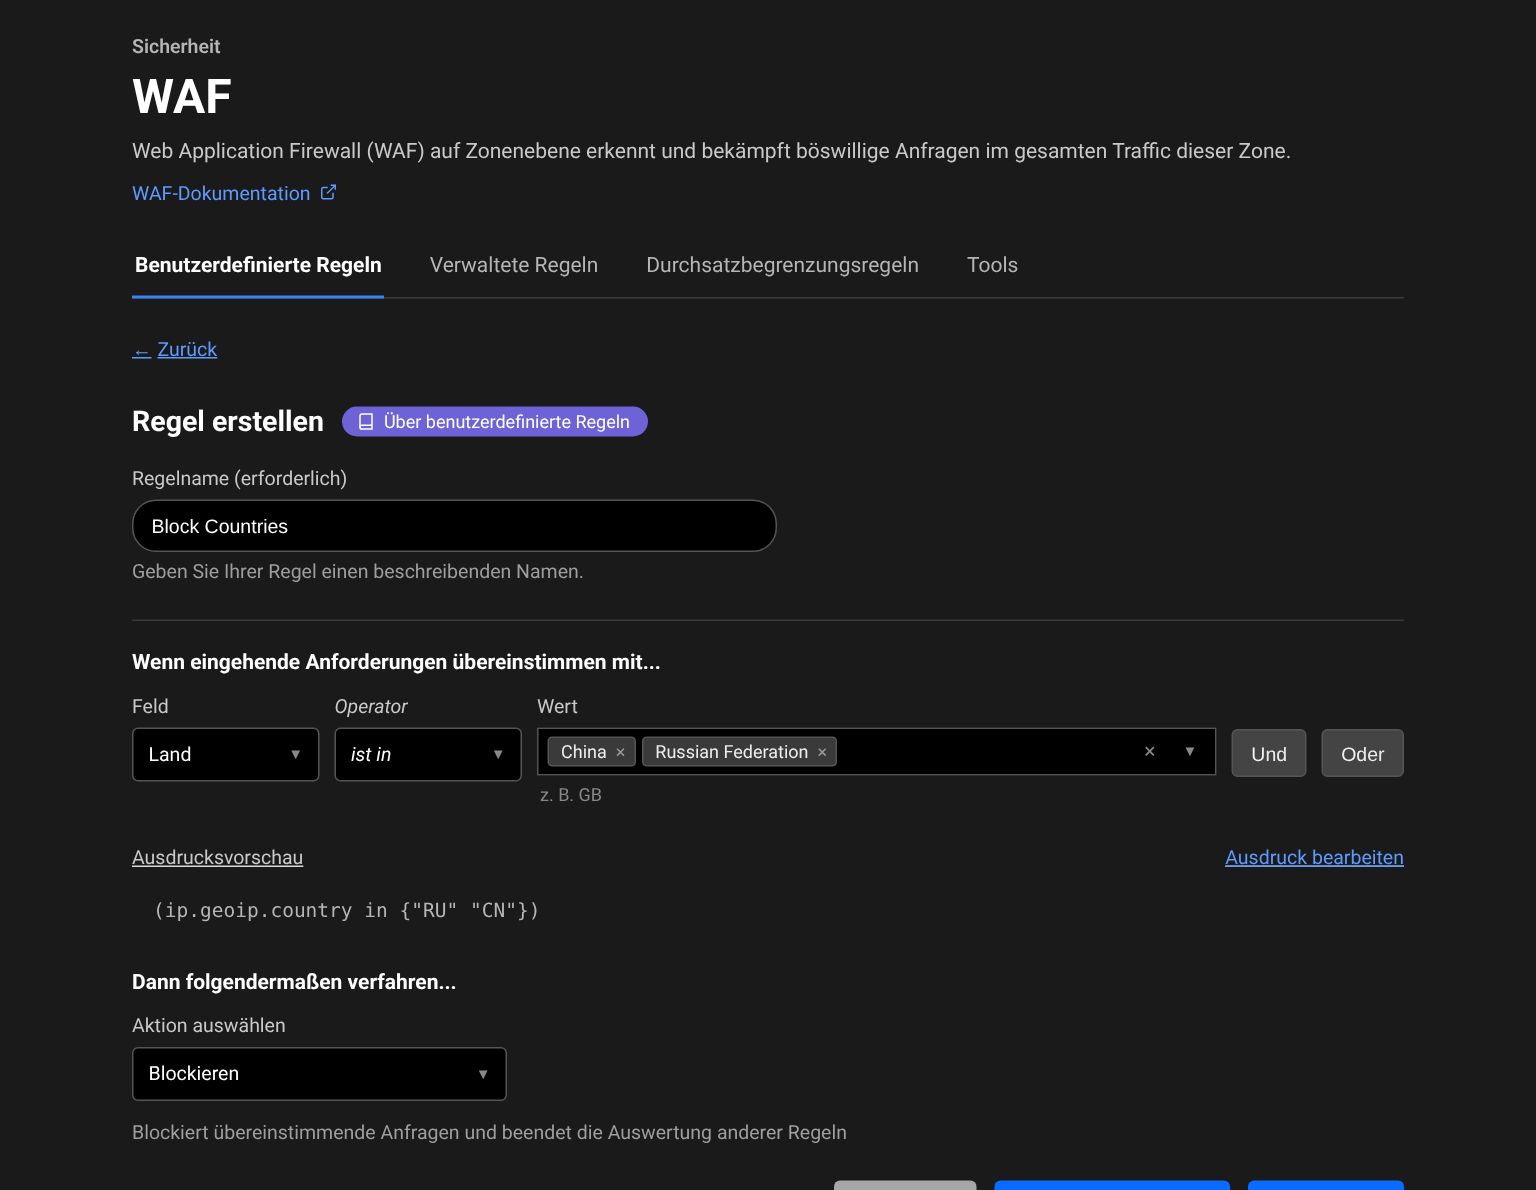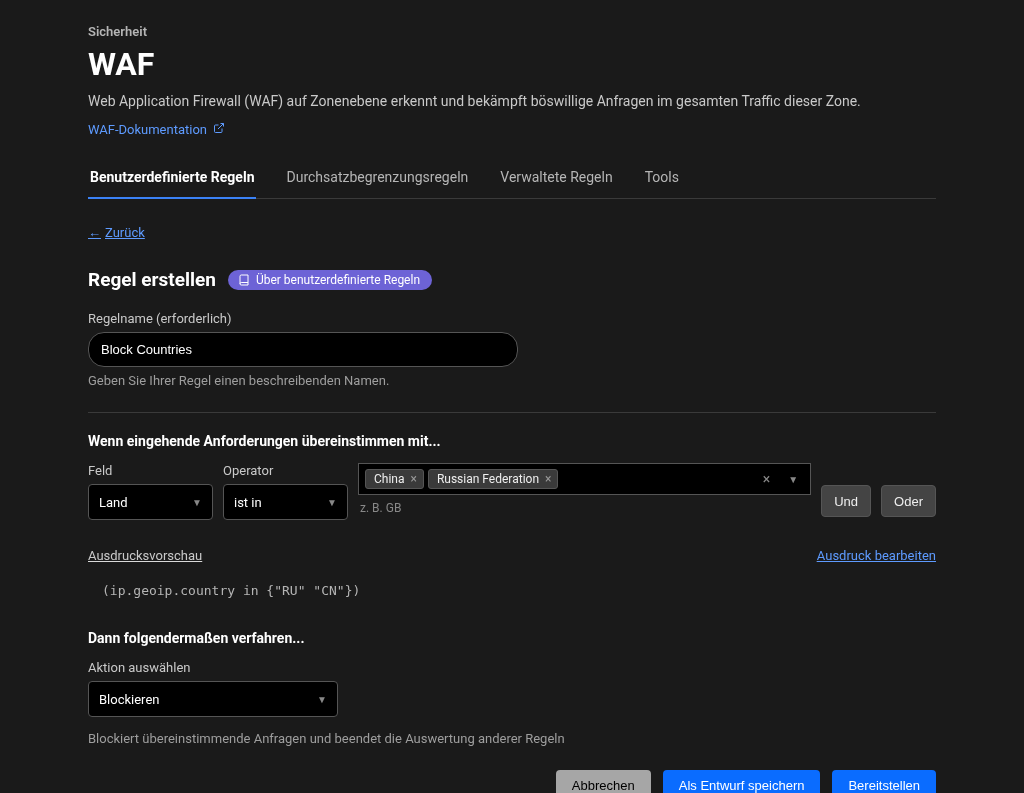--- a/index.html
+++ b/index.html
@@ -124,21 +124,21 @@
   }
   .subheading {
     font-size: 14px;
     font-weight: 700;
     color: #fff;
     margin-bottom: 14px;
   }
   .row { display: flex; gap: 10px; align-items: flex-start; }
   .col { display: flex; flex-direction: column; }
   .col-field { width: 125px; }
-  .col-op   { width: 125px; }
+  .col-op   { width: 125px; font-style: italic; }
   .col-val  { flex: 1; }
   .select {
     background: #000;
     border: 1px solid #555;
     border-radius: 4px;
     color: #fff;
     font-size: 13px;
     padding: 17px 10px;
     height: 32px;
     display: flex;
@@ -260,22 +260,22 @@
   <span>WAF-Dokumentation</span>
   <svg viewBox="0 0 24 24" fill="none" stroke="currentColor" stroke-width="2">
     <path d="M18 13v6a2 2 0 0 1-2 2H5a2 2 0 0 1-2-2V8a2 2 0 0 1 2-2h6"></path>
       <polyline points="15 3 21 3 21 9"></polyline>
       <line x1="10" y1="14" x2="21" y2="3"></line>
   </svg>
 </a>
 
 <div class="tabs">
   <div class="tab active">Benutzerdefinierte Regeln</div>
+  <div class="tab">Verwaltete Regeln</div>
   <div class="tab">Durchsatzbegrenzungsregeln</div>
-  <div class="tab">Verwaltete Regeln</div>
   <div class="tab">Tools</div>
 </div>
 
 <a class="back-link">Zurück</a>
 
 <div class="section-title-row">
   <div class="section-title">Regel erstellen</div>
   <div class="pill">
     <svg viewBox="0 0 24 24" fill="none" stroke="currentColor" stroke-width="2">
       <path d="M4 19.5A2.5 2.5 0 0 1 6.5 17H20"></path>
@@ -302,20 +302,21 @@
     </div>
   </div>
   <div class="col col-op">
     <label class="field-label">Operator</label>
     <div class="select">
       <span>ist in</span>
       <span class="caret">▼</span>
     </div>
   </div>
   <div class="col col-val">
+    <label class="field-label">Wert</label>
     <div class="tags-input">
       <span class="tag">
         <span>China</span>
         <span class="x">×</span>
       </span>
       <span class="tag">
         <span>Russian Federation</span>
         <span class="x">×</span>
       </span>
       <span class="tags-clear">×</span>

